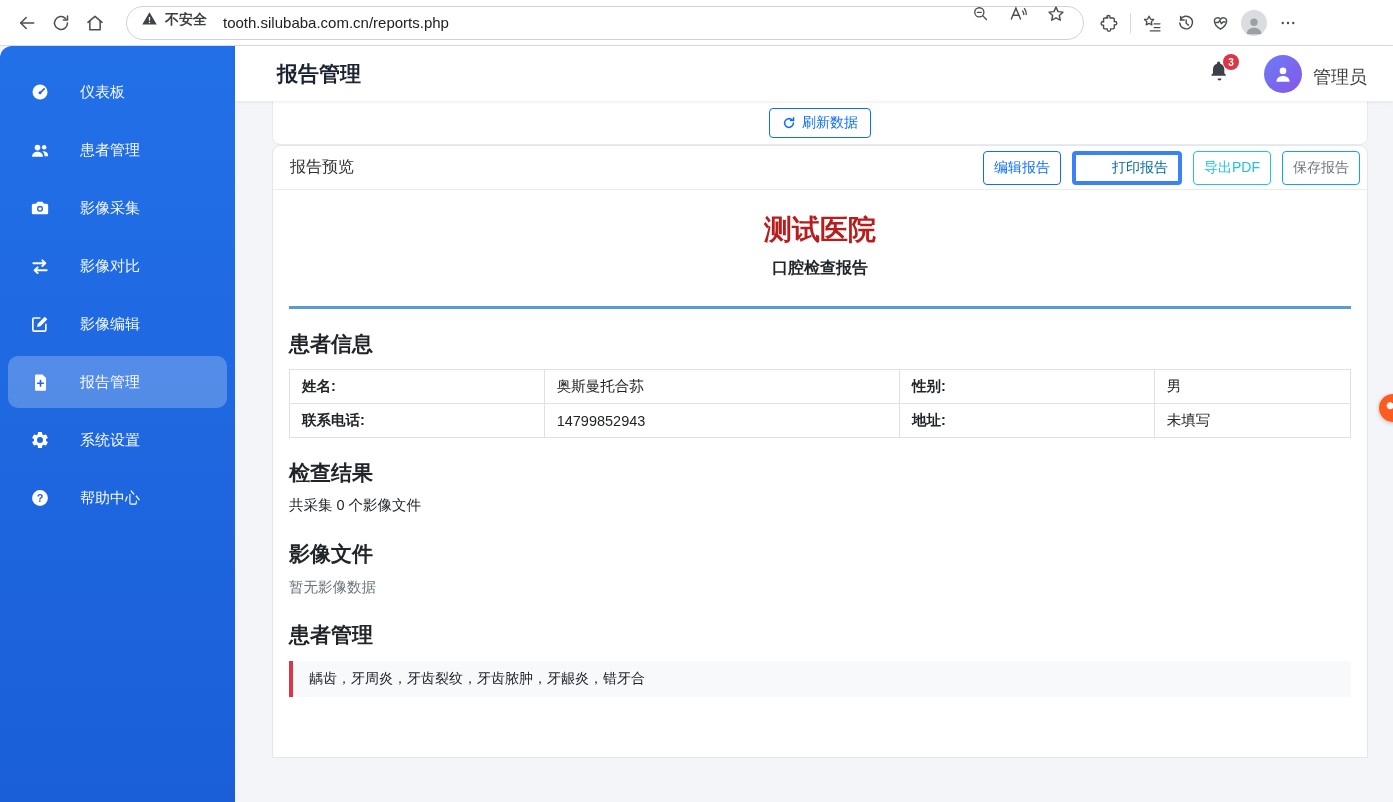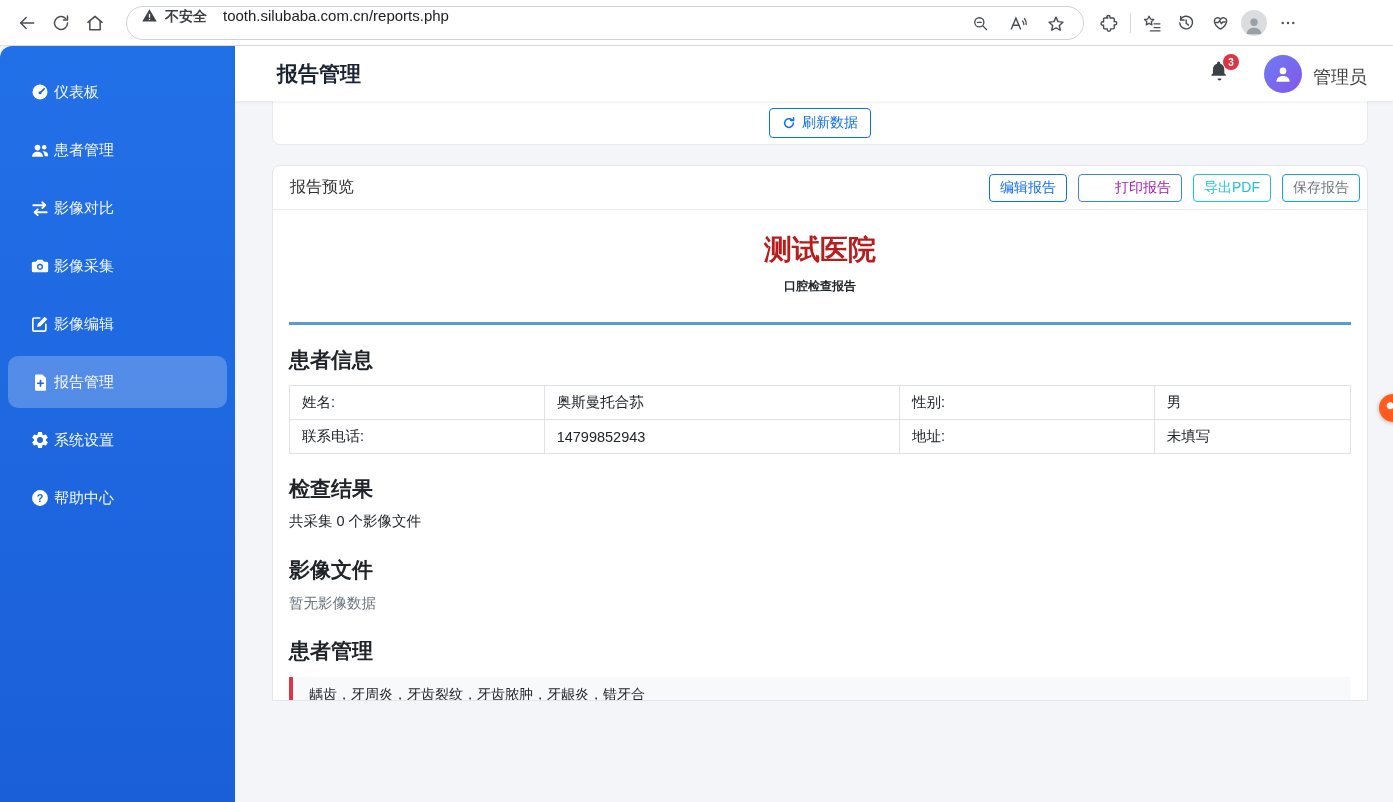--- a/index.html
+++ b/index.html
@@ -6,42 +6,42 @@
   html,body { width:1393px; height:802px; overflow:hidden;
     font-family:"Liberation Sans","DejaVu Sans",sans-serif; background:#fff; }
 
   
   .browser-bar { height:46px; background:#fff; border-bottom:1px solid #d9dce1;
     display:flex; align-items:center; padding:0 10px; }
   .bicon { width:34px; height:34px; display:flex; align-items:center; justify-content:center;
     border-radius:6px; cursor:pointer; flex:0 0 auto; }
   .bicon svg { display:block; }
   .address-bar { width:958px; height:34px; margin-left:14px; border:1px solid #cfd3d9;
-    border-radius:17px; display:flex; align-items:flex-start; padding:0 10px 0 14px; background:#fff; }
+    border-radius:17px; display:flex; align-items:flex-end; padding:0 10px 8px 14px; background:#fff; }
   .warn-wrap { display:flex; align-items:center; gap:7px; }
   .sec-label { font-size:14px; font-weight:600; color:#3c4043; white-space:nowrap; }
   .url-text { font-size:15px; color:#202124; margin-left:16px; flex:1; white-space:nowrap; overflow:hidden; }
   .addr-right { display:flex; align-items:center; gap:4px; }
   .chrome-right { display:flex; align-items:center; margin-left:8px; }
   .vdiv { width:1px; height:20px; background:#d5d8dd; margin:0 4px; }
   .profile-circle { width:26px; height:26px; border-radius:50%; background:#dadce0;
     display:flex; align-items:flex-end; justify-content:center; overflow:hidden; }
 
   
   .app { position:absolute; top:46px; left:0; right:0; bottom:0; display:flex; background:#f3f5f8; }
 
   
   .sidebar { width:235px; flex:0 0 235px; background:linear-gradient(180deg,#2270e8 0%,#1a5fd8 100%);
     border-top-left-radius:12px; color:#fff; display:flex; flex-direction:column; }
   .side-header { height:63px; display:flex; align-items:center; gap:10px; padding:0 16px 0 26px;
     border-bottom:1px solid rgba(255,255,255,.18); }
   .side-title { font-size:16px; font-weight:700; flex:1; letter-spacing:.5px; }
   .menu { padding:14px 0 0 0; }
   .mitem { height:52px; margin:6px 8px 6px 8px; border-radius:10px; display:flex; align-items:center;
-    gap:4px; padding-left:22px; font-size:15px; color:rgba(255,255,255,.96); cursor:pointer; }
+    gap:30px; padding-left:22px; font-size:15px; color:rgba(255,255,255,.96); cursor:pointer; }
   .mitem.active { background:rgba(255,255,255,.24); }
   .mitem .micon { width:20px; height:20px; display:flex; align-items:center; justify-content:center; }
 
   
   .main { flex:1; display:flex; flex-direction:column; min-width:0; }
   .topbar { height:55px; background:#fff; display:flex; align-items:center; padding:0 26px 0 42px;
     box-shadow:0 1px 4px rgba(20,30,60,.08); position:relative; z-index:2; }
   .page-title { font-size:21px; font-weight:700; color:#1b2333; flex:1; }
   .bell-wrap { position:relative; margin-right:34px; cursor:pointer; }
   .badge { position:absolute; top:-7px; right:-9px; min-width:16px; height:16px; border-radius:8px;
@@ -52,42 +52,42 @@
     justify-content:center; margin-right:11px; cursor:pointer; }
   .user-name { font-size:18px; color:#404040;margin-top:7px; }
 
   
   .content { flex:1; overflow:hidden; padding:0 25px 0 37px; }
   .refresh-card { height:44px; background:#fff; border:1px solid #e7eaf0; border-top:none;
     border-radius:0 0 8px 8px; display:flex; align-items:center; justify-content:center; }
   .btn { background:#fff; border-radius:4px; font-size:14px; cursor:pointer;
     display:inline-flex; align-items:center; gap:6px; font-family:inherit; }
   .btn-refresh { color:#0d6efd; border:1px solid #0d6efd; padding:5px 12px; }
-  .preview-card { margin-top:20px; background:#fff; border:1px solid #e3e6ea;
-    border-radius:8px 8px 0 0; height:536px; overflow:hidden; }
+  .preview-card { background:#fff; border:1px solid #e3e6ea;
+    border-radius:8px 8px 0 0; height:613px; overflow:hidden; }
   .card-head { height:44px; display:flex; align-items:center; justify-content:space-between;
     padding:0 7px 0 17px; border-bottom:1px solid #e9ecef; }
   .card-head-title { font-size:16px; color:#333; }
   .head-btns { display:flex; gap:11px; }
   .btn-sm { padding:4px 10px; }
   .btn-edit   { color:#0d6efd; border:1px solid #0d6efd; }
-  .btn-print  { color:#a21caf; border:1px solid #3b82f6;padding-left:36px; }
+  .btn-print  { color:#0369a1; border:4px solid #3b82f6;padding-left:36px; }
   .btn-pdf    { color:#21c2e0; border:1px solid #21c2e0; }
   .btn-save   { color:#6c757d; border:1px solid #0ea5e9; }
 
   .card-body { padding:14px 16px 0 16px; }
   .hospital-name { text-align:center; font-size:28px; font-weight:700; color:#b91c1c; margin-top:7px; }
-  .report-title  { text-align:center; font-size:12px; font-weight:700; color:#212529; margin-top:9px; }
+  .report-title  { text-align:center; font-size:16px; font-weight:700; color:#212529; margin-top:9px; }
   .blue-hr { height:3px; background:#5b9bd5; margin-top:27px; border:none; }
 
   .section-h { font-size:21px; font-weight:600; color:#212529; }
   .sh-patient { margin-top:21px; }
   .info-table { width:100%; border-collapse:collapse; margin-top:11px; }
   .info-table td { border:1px solid #dee2e6; padding:7px 12px; font-size:14.5px; color:#212529; height:34px; }
-  .info-table td.lbl { font-weight:400; }
+  .info-table td.lbl { font-weight:700; }
   .c1 { width:24%; } .c2 { width:33.5%; } .c3 { width:24%; } .c4 { width:18.5%; }
 
   .sh-exam { margin-top:21px; }
   .plain-text { font-size:14.5px; color:#212529; margin-top:9px; }
   .sh-images { margin-top:25px; }
   .muted-text { font-size:14.5px; color:#6c757d; margin-top:10px; }
   .sh-condition { margin-top:24px; }
   .condition-box { margin-top:12px; background:#f8f9fa; border-left:4px solid #dc3545;
     padding:9px 16px; font-size:14px; color:#212529; }
 
@@ -220,38 +220,38 @@
               <circle cx="9" cy="8.5" r="3.4"></circle>
               <path d="M2.5 19c0-3.4 2.9-5.6 6.5-5.6s6.5 2.2 6.5 5.6v.6h-13z"></path>
               <circle cx="17" cy="8" r="2.7"></circle>
               <path d="M16.8 13c3 .2 4.9 2.2 4.9 5v.9h-4.2c0-2.4-.9-4.4-2.6-5.6.6-.2 1.2-.3 1.9-.3z"></path>
             </svg>
         </span>
         <span>患者管理</span>
       </div>
       <div class="mitem">
         <span class="micon">
+          <svg width="20" height="20" viewBox="0 0 24 24">
+              <path d="M4 6.8h3.2L9 4.5h6L16.8 6.8H20a1.8 1.8 0 0 1 1.8 1.8v9.2A1.8 1.8 0 0 1 20 19.6H4a1.8 1.8 0 0 1-1.8-1.8V8.6A1.8 1.8 0 0 1 4 6.8z" fill="#fff"></path>
+              <circle cx="12" cy="13" r="3.6" fill="#1e66e0"></circle>
+              <circle cx="12" cy="13" r="2" fill="#fff"></circle>
+            </svg>
+        </span>
+        <span>影像采集</span>
+      </div>
+      <div class="mitem">
+        <span class="micon">
           <svg width="21" height="21" viewBox="0 0 24 24" fill="none" stroke="#fff" stroke-width="2.3" stroke-linecap="round" stroke-linejoin="round">
               <path d="M4 8h14"></path>
               <path d="M14.8 4.6 18.4 8l-3.6 3.4"></path>
               <path d="M20 16.5H6"></path>
               <path d="M9.2 13.1 5.6 16.5l3.6 3.4"></path>
             </svg>
         </span>
         <span>影像对比</span>
-      </div>
-      <div class="mitem">
-        <span class="micon">
-          <svg width="20" height="20" viewBox="0 0 24 24">
-              <path d="M4 6.8h3.2L9 4.5h6L16.8 6.8H20a1.8 1.8 0 0 1 1.8 1.8v9.2A1.8 1.8 0 0 1 20 19.6H4a1.8 1.8 0 0 1-1.8-1.8V8.6A1.8 1.8 0 0 1 4 6.8z" fill="#fff"></path>
-              <circle cx="12" cy="13" r="3.6" fill="#1e66e0"></circle>
-              <circle cx="12" cy="13" r="2" fill="#fff"></circle>
-            </svg>
-        </span>
-        <span>影像采集</span>
       </div>
       <div class="mitem">
         <span class="micon">
           <svg width="20" height="20" viewBox="0 0 24 24">
               <path d="M19 12.5V19a1.6 1.6 0 0 1-1.6 1.6H5A1.6 1.6 0 0 1 3.4 19V6.4A1.6 1.6 0 0 1 5 4.8h6.8" fill="none" stroke="#fff" stroke-width="2" stroke-linecap="round"></path>
               <path d="M17.6 3.2l3.2 3.2-8.3 8.3-4.1 1 1-4.1z" fill="#fff"></path>
             </svg>
         </span>
         <span>影像编辑</span>
       </div>

